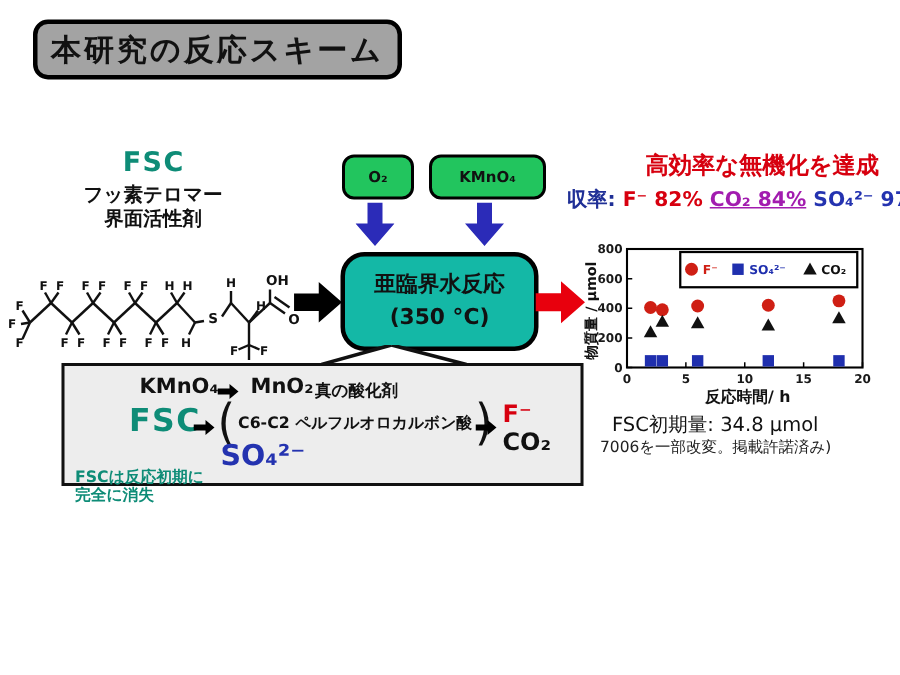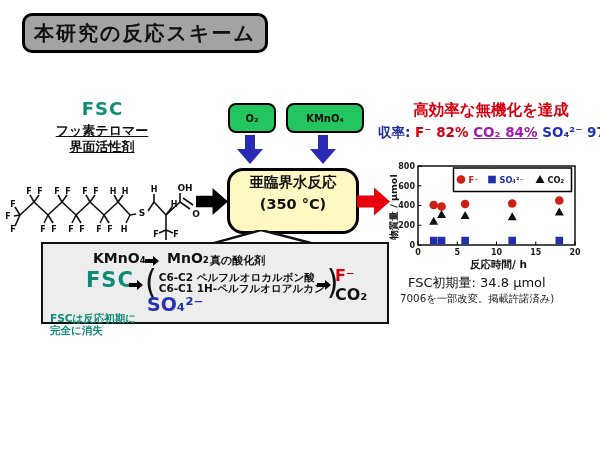--- a/index.html
+++ b/index.html
@@ -4,34 +4,34 @@
 <style>
   html,body{margin:0;padding:0;}
   body{width:600px;height:450px;background:#ffffff;position:relative;overflow:hidden;
        font-family:"DejaVu Sans","Liberation Sans",sans-serif;color:#111;}
   .abs{position:absolute;}
   .title-box{left:22px;top:13px;width:240px;height:34px;background:#a3a3a3;border:3px solid #000;
              border-radius:10px;display:flex;align-items:center;justify-content:center;
              font-size:20px;font-weight:bold;letter-spacing:2px;}
   .fsc-name{left:55px;top:98px;width:95px;text-align:center;font-size:18px;font-weight:bold;
             color:#0e8c77;letter-spacing:1px;}
-  .fsc-desc{left:28px;top:123px;width:148px;text-align:center;font-size:13px;font-weight:bold;line-height:16px;text-decoration:underline;}
+  .fsc-desc{left:28px;top:123px;width:148px;text-align:center;font-size:13px;font-weight:bold;line-height:16px;}
   #molecule-svg{left:4px;top:160px;}
   .arrow-black{left:196px;top:186px;}
   .arrow-red{left:357px;top:185px;}
   .arrow-blue1{left:237px;top:135px;}
   .arrow-blue2{left:310px;top:135px;}
   .ybox{background:#22c55e;border:2.5px solid #000;border-radius:8px;display:flex;align-items:center;
         justify-content:center;font-weight:bold;font-size:10px;}
   .box-o2{left:228px;top:103px;width:44px;height:26px;}
   .box-kmno4{left:286px;top:103px;width:74px;height:26px;}
-  .reaction-box{left:227px;top:168px;width:126px;height:60px;background:#fef9c3;border:3.5px solid #000;
-                border-radius:16px;display:flex;flex-direction:column;align-items:center;
+  .reaction-box{left:227px;top:168px;width:126px;height:60px;background:#14b8a6;border:3.5px solid #000;
+                border-radius:16px;display:flex;flex-direction:column;align-items:center;justify-content:center;
                 font-size:14.5px;font-weight:bold;line-height:22px;}
-  .headline{left:396px;top:100px;width:190px;text-align:center;font-size:15.5px;font-weight:bold;color:#d7000f;}
+  .headline{left:396px;top:100px;width:190px;text-align:right;font-size:15.5px;font-weight:bold;color:#d7000f;}
   .yield{left:378px;top:124px;width:218px;text-align:center;font-size:13.5px;font-weight:bold;white-space:nowrap;}
   .yield .lab{color:#1f2f96;}
   .yield .f{color:#d7000f;}
   .yield .c{color:#a21caf;text-decoration:underline;}
   .yield .s{color:#2433b0;}
   #chart{left:388px;top:157px;width:208px;height:116px;}
   .fsc-initial{left:408px;top:274px;width:188px;text-align:left;font-size:13px;font-weight:normal;}
   .citation{left:400px;top:292px;width:198px;font-size:10.3px;line-height:13px;color:#222;}
   .callout{left:41px;top:242px;width:344px;height:78px;background:#ededed;border:2.5px solid #111;}
   .notch{left:214px;top:230px;}
@@ -237,21 +237,20 @@
   <div class="abs m-true">真の酸化剤</div>
 
   <div class="abs m-fsc">FSC</div>
   <svg class="abs arr2" width="15" height="12" viewBox="0 0 15 12">
     <polygon points="0,4 8,4 8,1 14,6 8,11 8,8 0,8" fill="#000"></polygon>
   </svg>
   <div class="abs bracket-grp">
     <span class="paren">(</span>
     <span class="prod-lines">
       <div>C6-C2 ペルフルオロカルボン酸</div>
-      <div>C6-C1 1H-ペルフルオロアルカン</div>
     </span>
     <span class="paren">)</span>
   </div>
   <svg class="abs arr3" width="15" height="12" viewBox="0 0 15 12">
     <polygon points="0,4 8,4 8,1 14,6 8,11 8,8 0,8" fill="#000"></polygon>
   </svg>
   <div class="abs m-f">F⁻</div>
   <div class="abs m-co2">CO₂</div>
 
   <div class="abs m-note">

